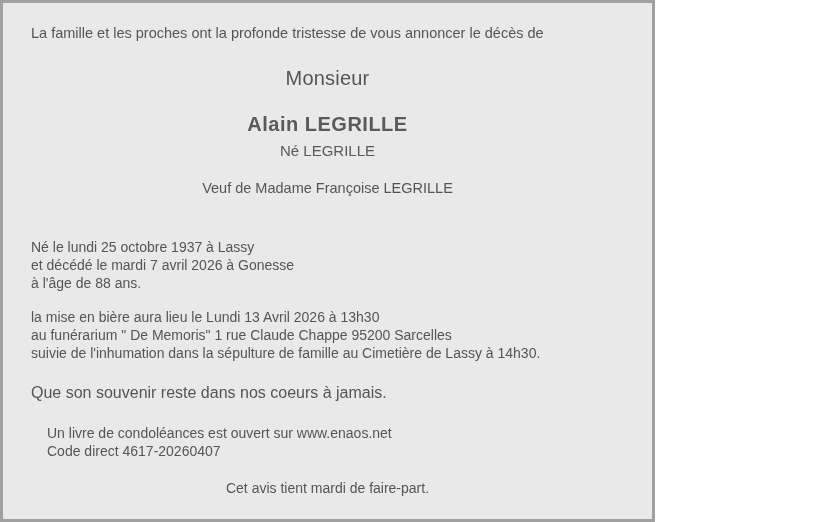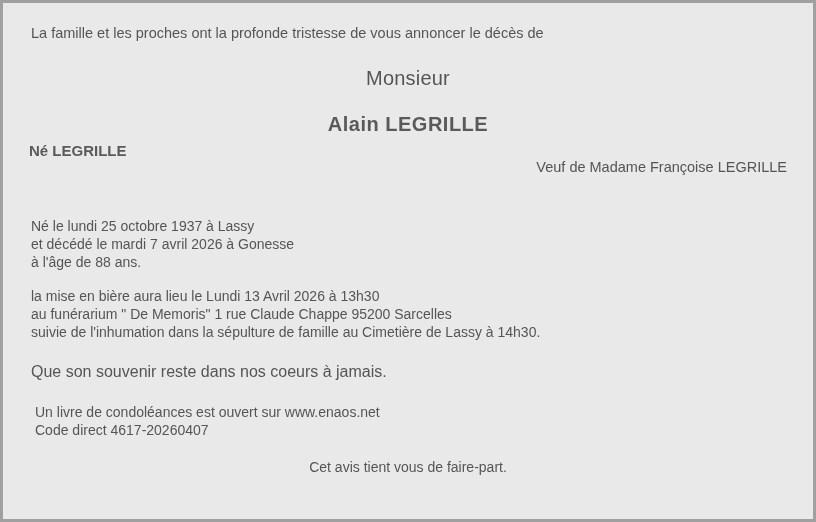--- a/index.html
+++ b/index.html
@@ -7,21 +7,21 @@
     padding: 0;
   }
   body {
     width: 816px;
     height: 522px;
     background: #ffffff;
     font-family: "Liberation Sans", sans-serif;
   }
   .notice {
     box-sizing: border-box;
-    width: 816px;
+    width: 655px;
     height: 522px;
     background: #e9e9e9;
     border: 3px solid #a0a0a0;
     padding: 22px 26px 10px 26px;
     color: #555555;
   }
   .line-intro {
     font-size: 14.5px;
     color: #555555;
     margin: 0 0 0 2px;
@@ -35,30 +35,31 @@
   }
   .name-main {
     text-align: center;
     font-size: 20px;
     font-weight: bold;
     color: #5a5a5a;
     margin-top: 23px;
     letter-spacing: 0.5px;
   }
   .name-born {
-    text-align: left;
+    text-align: center;
     font-size: 15px;
-    font-weight: bold;
+    font-weight: normal;
     color: #5a5a5a;
     margin-top: 6px;
   }
   .spouse {
-    text-align: right;
+    text-align: center;
     font-size: 14.5px;
     color: #555555;
+    margin-top: 21px;
   }
   .block-birth {
     margin-top: 42px;
     font-size: 14px;
     line-height: 18px;
     color: #555555;
     margin-left: 2px;
   }
   .block-ceremony {
     margin-top: 16px;
@@ -72,21 +73,21 @@
     font-size: 16px;
     line-height: 18px;
     color: #555555;
     margin-left: 2px;
   }
   .block-condolences {
     margin-top: 22px;
     font-size: 14px;
     line-height: 18px;
     color: #555555;
-    margin-left: 6px;
+    margin-left: 18px;
   }
   .center-note {
     text-align: center;
     font-size: 14px;
     color: #555555;
     margin-top: 20px;
   }
   .row { display: block; }
 </style>
 </head>
@@ -116,15 +117,15 @@
     <span class="row">suivie de l'inhumation dans la sépulture de famille au Cimetière de Lassy à 14h30.</span>
   </div>
 
   <div class="block-memory">Que son souvenir reste dans nos coeurs à jamais.</div>
 
   <div class="block-condolences">
     <span class="row">Un livre de condoléances est ouvert sur www.enaos.net</span>
     <span class="row">Code direct 4617-20260407</span>
   </div>
 
-  <div class="center-note">Cet avis tient vous de faire-part.</div>
+  <div class="center-note">Cet avis tient mardi de faire-part.</div>
 
 </div>
 
 </body></html>

